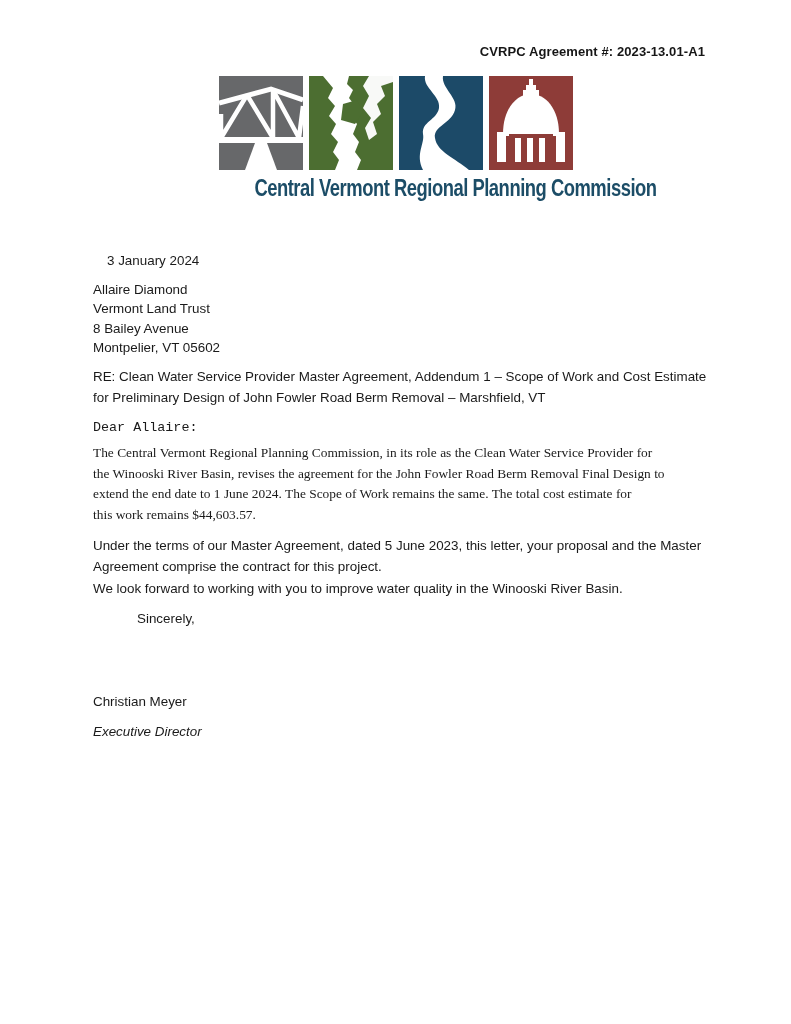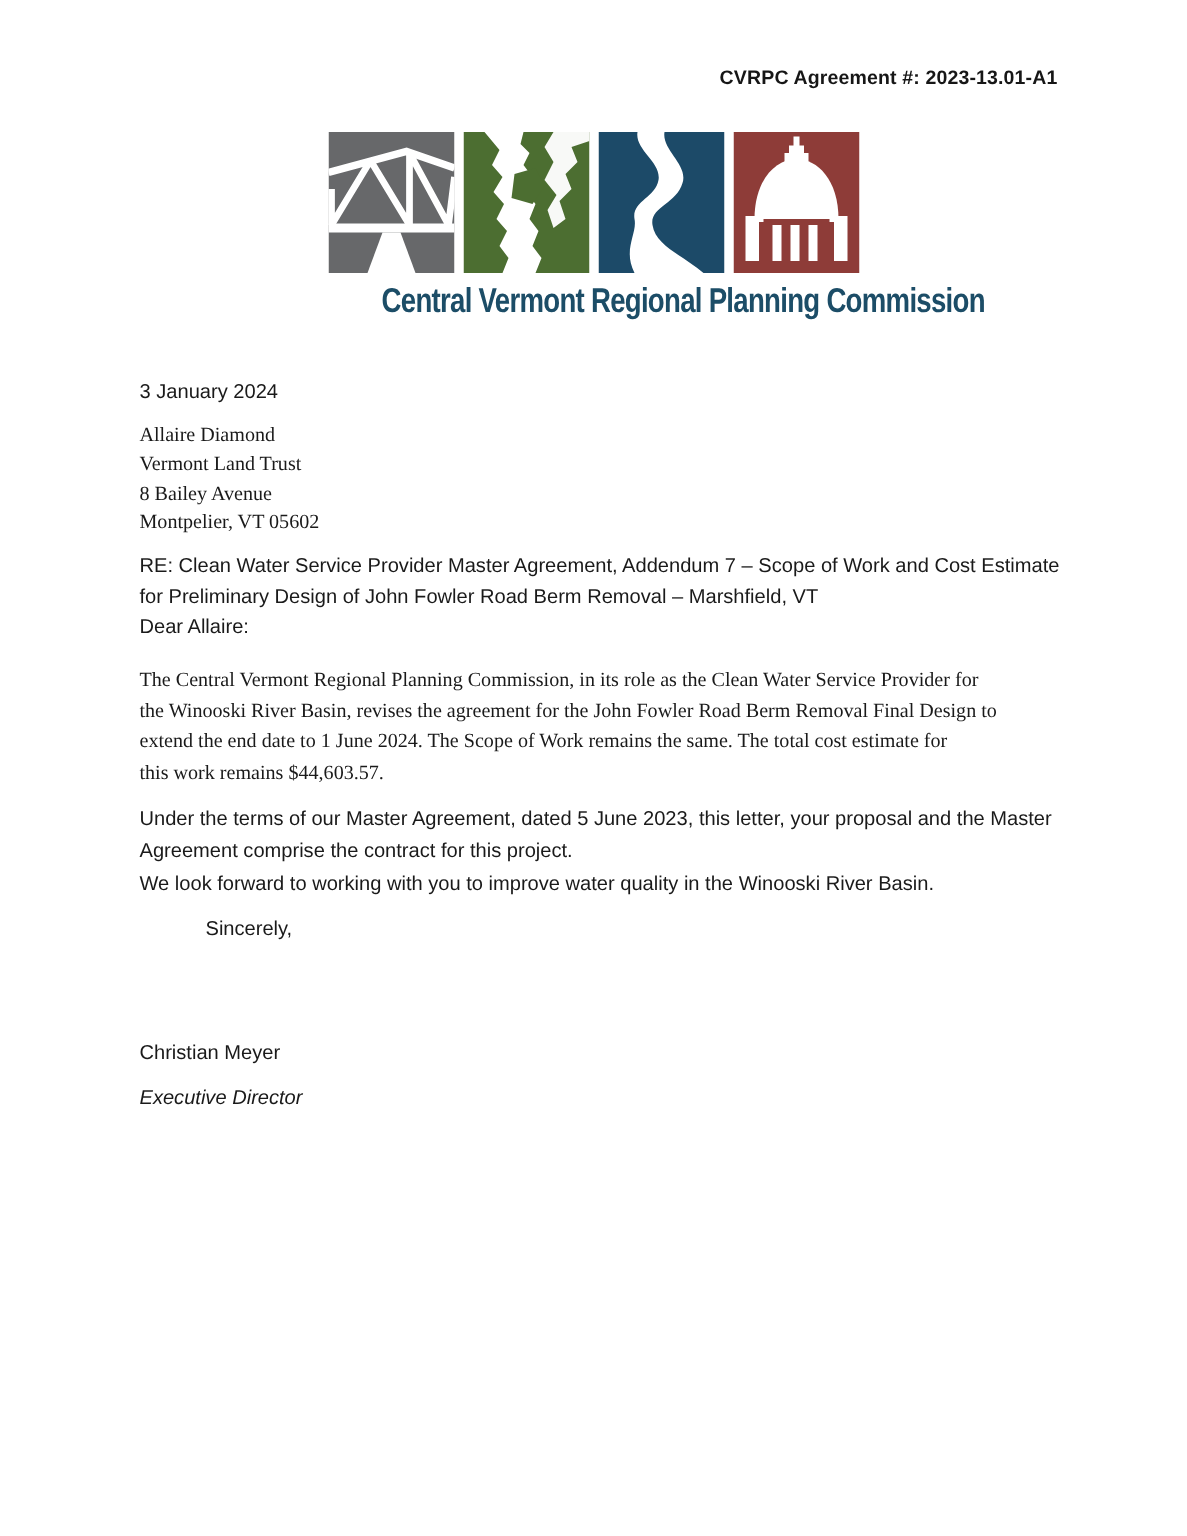--- a/index.html
+++ b/index.html
@@ -20,21 +20,21 @@
     position: absolute;
     top: 44px;
     right: 86px;
     font-size: 13px;
     font-weight: 700;
     letter-spacing: 0.1px;
     color: #161616;
   }
   .logo {
     position: absolute;
-    top: 88px;
+    top: 76px;
     left: 50%;
     transform: translateX(-50%);
     width: 354px;
     text-align: left;
   }
   .logo-panels {
     display: flex;
     gap: 6px;
   }
   .logo-panel {
@@ -55,24 +55,24 @@
   }
   .letter {
     position: absolute;
     left: 93px;
     top: 0;
     width: 624px;
     font-size: 13.4px;
     line-height: 20.5px;
   }
   .block { position: absolute; left: 0; width: 624px; white-space: pre-line; }
-  .date-line        { top: 251px; }
-  .recipient-block  { top: 280px; line-height: 19.3px; font-family: Liberation Serif, serif; }
+  .date-line        { top: 251px; margin-left: 14px; }
+  .recipient-block  { top: 280px; line-height: 19.3px; }
   .subject-block    { top: 367px; }
-  .salutation-line  { top: 408px; }
+  .salutation-line  { top: 418px; font-family: Liberation Mono, monospace; }
   .para-1           { top: 443px; font-family: Liberation Serif, serif; }
   .para-2           { top: 536px; }
   .para-3           { top: 579px; }
   .closing-line     { top: 609px; margin-left: 44px; }
   .signature-name   { top: 692px; }
   .signature-title  { top: 722px; font-style: italic; }
 </style>
 </head>
 <body>
 
@@ -124,21 +124,21 @@
 
   <div class="letter">
 
     <div class="block date-line">3 January 2024</div>
 
     <div class="block recipient-block">Allaire Diamond
 Vermont Land Trust
 8 Bailey Avenue
 Montpelier, VT 05602</div>
 
-    <div class="block subject-block">RE: Clean Water Service Provider Master Agreement, Addendum 7 – Scope of Work and Cost Estimate
+    <div class="block subject-block">RE: Clean Water Service Provider Master Agreement, Addendum 1 – Scope of Work and Cost Estimate
 for Preliminary Design of John Fowler Road Berm Removal – Marshfield, VT</div>
 
     <div class="block salutation-line">Dear Allaire:</div>
 
     <div class="block para-1">The Central Vermont Regional Planning Commission, in its role as the Clean Water Service Provider for
 the Winooski River Basin, revises the agreement for the John Fowler Road Berm Removal Final Design to
 extend the end date to 1 June 2024. The Scope of Work remains the same. The total cost estimate for
 this work remains $44,603.57.</div>
 
     <div class="block para-2">Under the terms of our Master Agreement, dated 5 June 2023, this letter, your proposal and the Master

